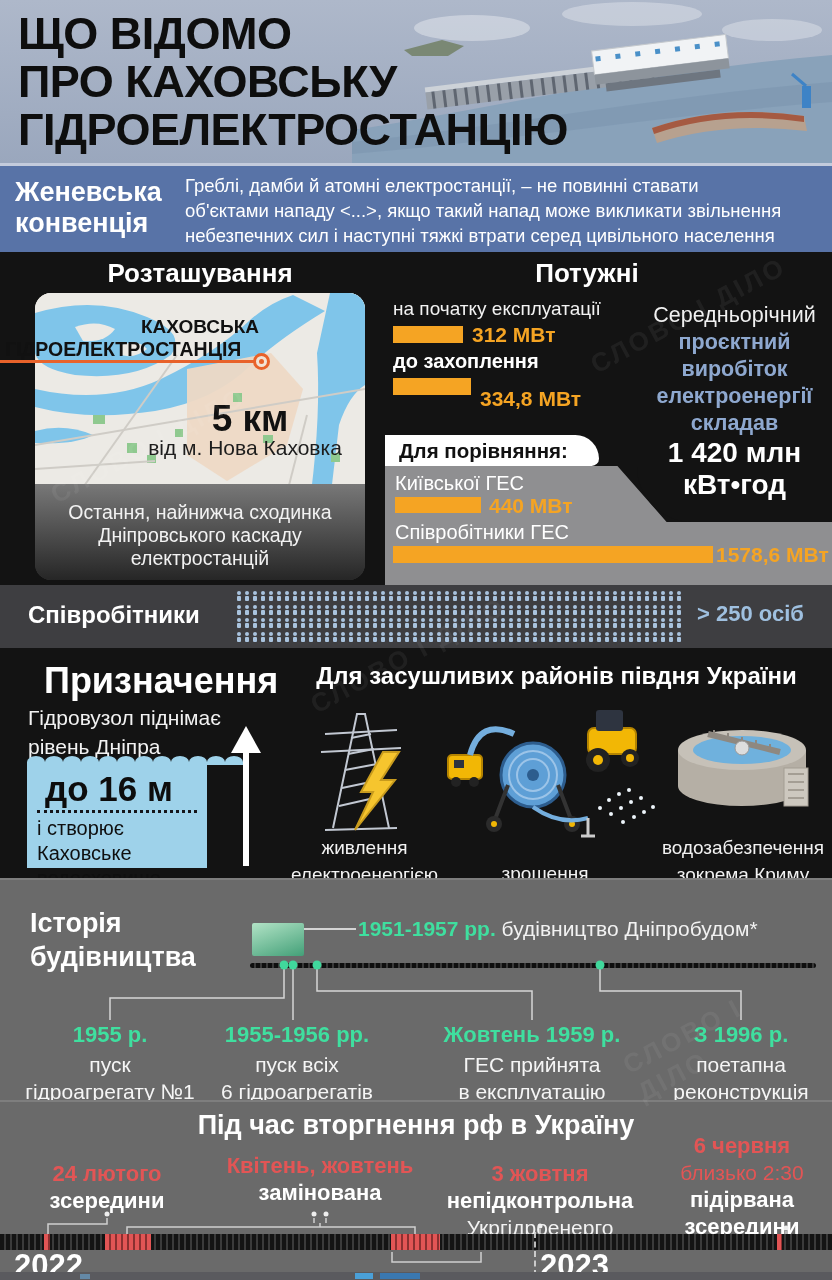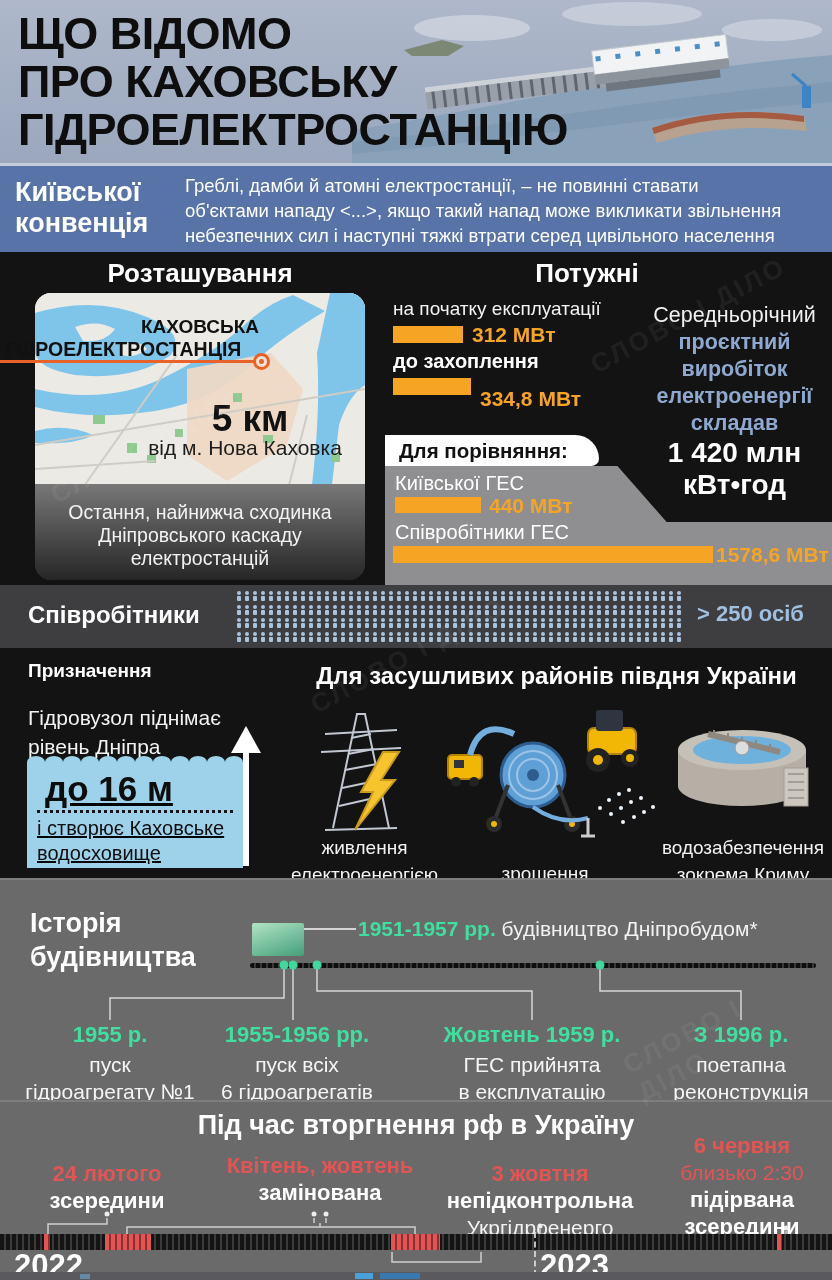--- a/index.html
+++ b/index.html
@@ -67,23 +67,23 @@
   .emp-grid{left:236px;top:6px;width:452px;height:52px;display:flex;flex-wrap:wrap;
     gap:1px 3px;align-content:space-between;overflow:hidden;}
   .person{width:5px;height:11px;}
   .person::before{content:"";display:block;width:4px;height:4px;border-radius:50%;
     background:#a9c3de;margin:0 auto;}
   .person::after{content:"";display:block;width:4px;height:5px;background:#a9c3de;
     border-radius:1px;margin:1px auto 0;}
   .emp-count{left:697px;top:16px;font-size:22px;font-weight:bold;color:#9fc0e0;}
   
   #sec-purpose{position:absolute;top:648px;left:0;width:832px;height:230px;background:#131313;}
-  .pur-title{left:28px;top:12px;font-size:19px;font-weight:bold;color:#fff;}
+  .pur-title{left:44px;top:12px;font-size:36px;font-weight:bold;color:#fff;}
   .pur-desc{left:28px;top:55px;font-size:21px;line-height:29px;color:#f2f2f2;}
-  .water-box{left:27px;top:115px;width:216px;height:105px;background:#9ed2ea;text-decoration:underline;}
+  .water-box{left:27px;top:115px;width:180px;height:105px;background:#9ed2ea;}
   .water-wave{left:27px;top:106px;width:216px;height:11px;}
   .water-big{padding:6px 0 0 18px;font-size:35px;font-weight:bold;color:#0d0d0d;}
   .water-div{margin:1px 10px 0 10px;border-top:3px dotted #15151a;}
   .water-cap{padding:3px 0 0 10px;font-size:20px;line-height:25px;color:#0f0f0f;}
   .arrow-shaft{left:243px;top:104px;width:6px;height:114px;background:#fff;}
   .arrow-head{left:231px;top:78px;width:0;height:0;border-left:15px solid transparent;
     border-right:15px solid transparent;border-bottom:27px solid #fff;}
   .pur-right-h{left:285px;right:4px;top:14px;text-align:center;font-size:24px;
     font-weight:bold;color:#fff;}
   .use-cap{font-size:19px;line-height:27px;color:#f2f2f2;text-align:center;}
@@ -163,21 +163,21 @@
       <path d="M300,128 Q370,104 452,116 L452,122 Q370,110 302,134 Z" fill="#a55a42"></path>
       <rect x="450" y="86" width="9" height="22" fill="#3e83c6"></rect>
       <path d="M454,86 L440,74" stroke="#3e83c6" stroke-width="3"></path>
     </svg>
     <h1 class="main-title" style="margin:0;"><span>ЩО ВІДОМО</span><br>
         <span>ПРО КАХОВСЬКУ</span><br>
         <span>ГІДРОЕЛЕКТРОСТАНЦІЮ</span></h1>
   </div>
 
   <div id="sec-geneva">
-    <div class="geneva-label">Київської конвенція</div>
+    <div class="geneva-label">Женевська конвенція</div>
     <div class="geneva-quote pre">Греблі, дамби й атомні електростанції, – не повинні ставати
 об'єктами нападу &lt;...&gt;, якщо такий напад може викликати звільнення
 небезпечних сил і наступні тяжкі втрати серед цивільного населення</div>
   </div>
 
   <div id="sec-main">
     <div class="abs sec-h loc-h">Розташування</div>
 
     <div class="abs map-card">
       <div class="map-area">

